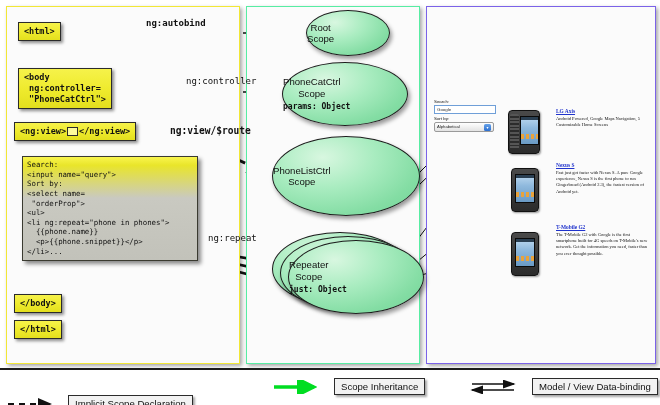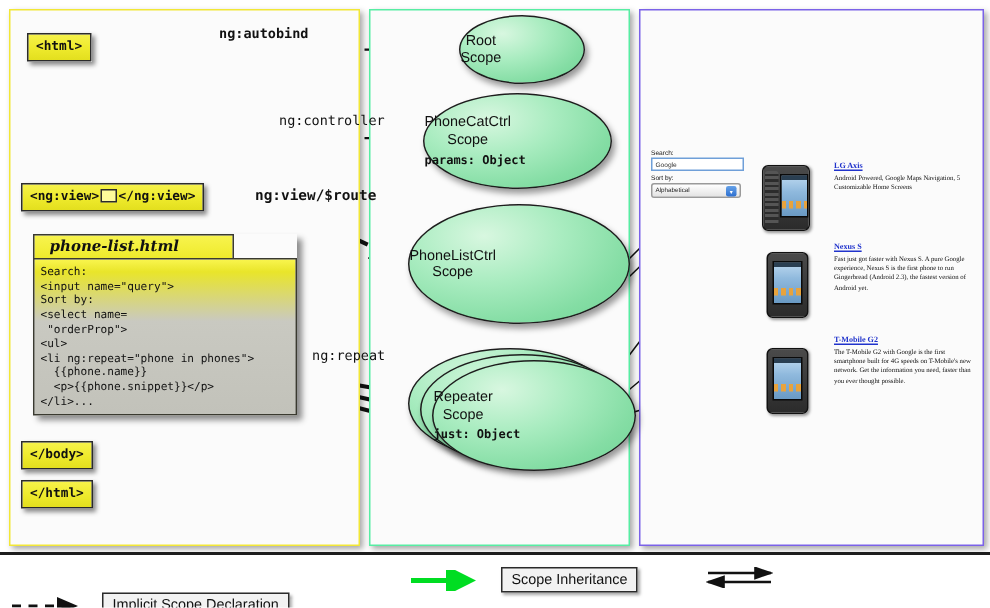--- a/index.html
+++ b/index.html
@@ -216,28 +216,30 @@
 
   <div class="panel" id="panel-template"></div>
   <div class="panel" id="panel-model"></div>
   <div class="panel" id="panel-view"></div>
 
   <div class="panel-label" id="label-template">Template</div>
   <div class="panel-label" id="label-model">Model</div>
   <div class="panel-label" id="label-view">View</div>
 
   <div class="tag" id="tag-html">&lt;html&gt;</div>
+  <div class="tag" id="tag-body">&lt;body
+ ng:controller=
+ "PhoneCatCtrl"&gt;</div>
 
   <div class="tag" id="tag-ngview"><span>&lt;ng:view&gt;</span><span class="ngview-box"></span><span>&lt;/ng:view&gt;</span></div>
 
   <div class="tag" id="tag-bodyclose">&lt;/body&gt;</div>
   <div class="tag" id="tag-htmlclose">&lt;/html&gt;</div>
 
   <div id="code-card">
-    <div id="code-title">phone-list.html</div>
     <div id="code-body">Search:
 &lt;input name="query"&gt;
 Sort by:
 &lt;select name=
  "orderProp"&gt;
 &lt;ul&gt;
 &lt;li ng:repeat="phone in phones"&gt;
   {{phone.name}}
   &lt;p&gt;{{phone.snippet}}&lt;/p&gt;
 &lt;/li&gt;...</div>
@@ -350,17 +352,18 @@
         <svg width="54" height="14">
           <defs>
               <marker id="lg3" markerWidth="8" markerHeight="8" refX="7" refY="3.2" orient="auto" markerUnits="strokeWidth">
             <path d="M0,0.4 L8,3.2 L0,6 z" fill="#111"></path>
               </marker>
             </defs>
           <path d="M2,4 L44,4" stroke="#111" stroke-width="1.6" fill="none" marker-end="url(#lg3)"></path>
           <path d="M44,10 L2,10" stroke="#111" stroke-width="1.6" fill="none" marker-end="url(#lg3)"></path>
         </svg>
       </div>
+      <div class="leg-box">Model / View Data-binding</div>
     </div>
 
   </div>
 
 </div>
 
 </body></html>

